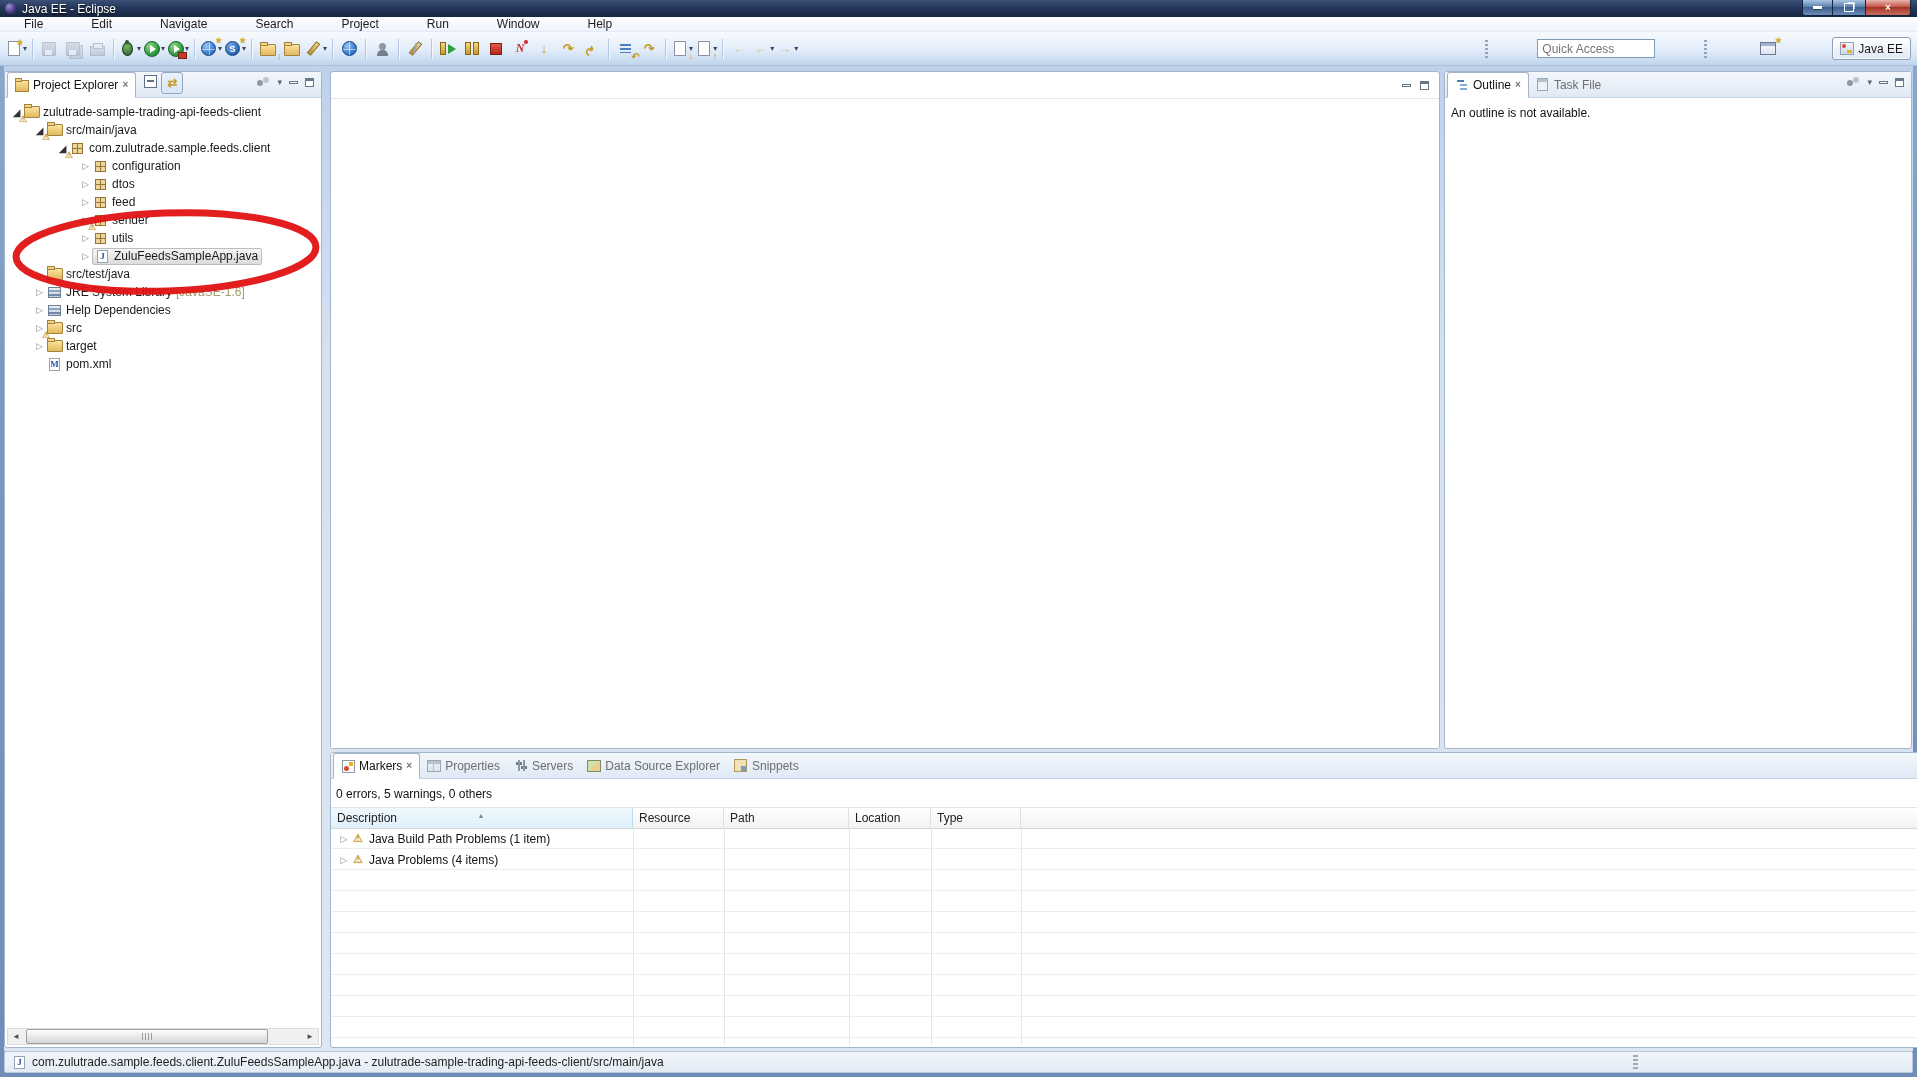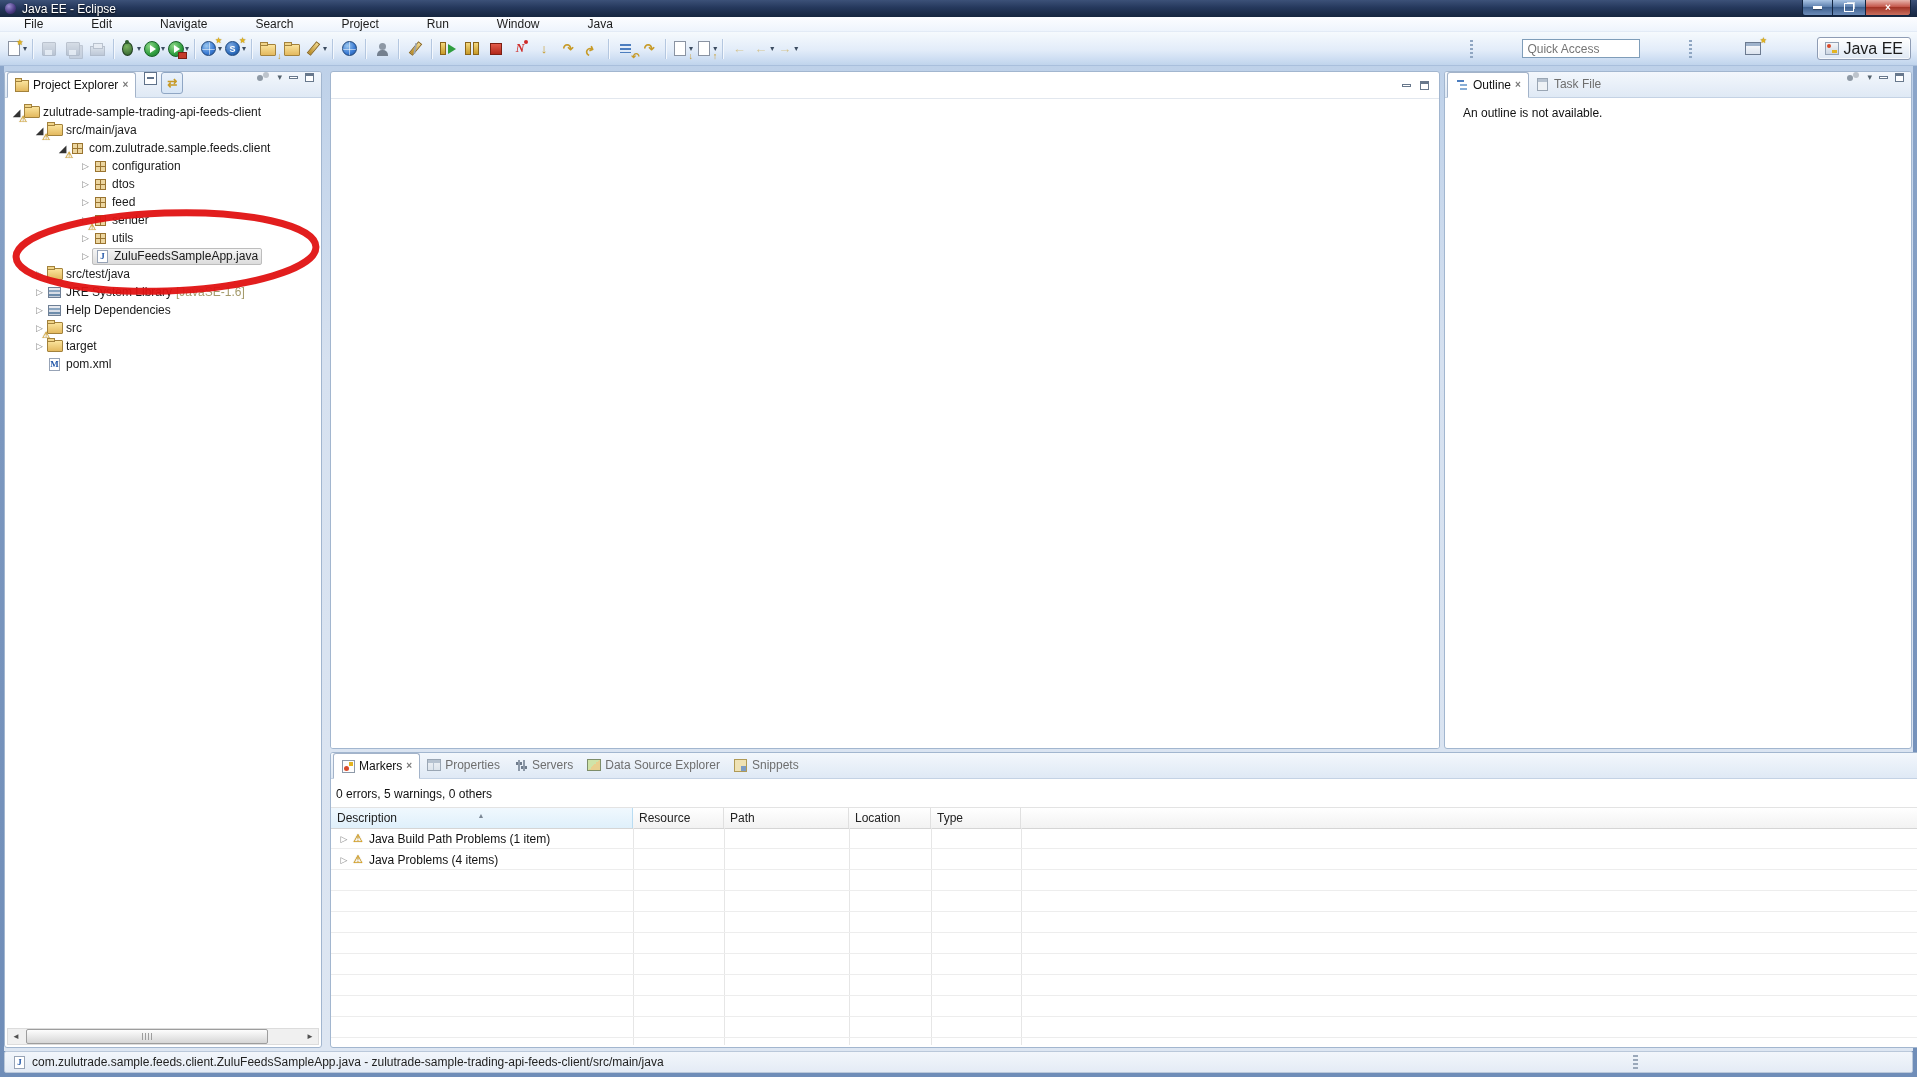--- a/index.html
+++ b/index.html
@@ -73,33 +73,33 @@
   .ov-arrow{position:absolute;right:-6px;bottom:-5px;font-size:10px;color:#c79a27;font-weight:bold;}
   .pg-arrow{position:absolute;right:-5px;bottom:-4px;font-size:9px;color:#c79a27;font-weight:bold;}
   .rot90{transform:rotate(-70deg);display:inline-block;}
   
   .qa-zone{margin-left:auto;display:flex;align-items:center;margin-right:6px;gap:44px;}
   .grip-dots{width:3px;height:18px;margin:0 5px;background:repeating-linear-gradient(180deg,#8fa6c2 0 2px,transparent 2px 4px);}
   .qa-input{width:108px;height:17px;border:1px solid #7f9db9;background:#fff;font:12px "Liberation Sans",sans-serif;color:#333;padding:0 4px;}
   .persp-icon{width:14px;height:11px;border:1px solid #6b7a90;background:linear-gradient(#fdfdfe,#dbe3ee);position:relative;}
   .persp-icon::before{content:"";position:absolute;top:0;left:0;right:0;height:3px;background:#9fb3cc;}
   .jee-btn{display:flex;align-items:center;gap:4px;height:21px;padding:0 7px;margin-left:8px;
-    border:1px solid #8e9cb4;border-radius:3px;background:linear-gradient(#ffffff,#dfe8f4);font-size:16px;color:#1c1c1c;box-shadow:inset 0 0 0 1px #ffffffb0;}
+    border:1px solid #8e9cb4;border-radius:3px;background:linear-gradient(#ffffff,#dfe8f4);font-size:12px;color:#1c1c1c;box-shadow:inset 0 0 0 1px #ffffffb0;}
   .jee-ico{width:12px;height:11px;border:1px solid #94a2b5;background:linear-gradient(#f4f6f9,#cdd6e2);position:relative;}
   .jee-ico::before{content:"";position:absolute;left:1px;top:1px;width:4px;height:4px;border-radius:50%;background:#d94a2a;}
   .jee-ico::after{content:"";position:absolute;right:1px;bottom:1px;width:5px;height:3px;background:#e3b421;}
   
   .bench{position:absolute;left:4px;top:66px;width:1909px;height:985px;
     background:linear-gradient(180deg,#bed1e9,#d6e1f0 30%,#dde6f2);}
   .panel{position:absolute;background:#fff;border:1px solid #a2b6cf;border-radius:3px;box-sizing:border-box;overflow:hidden;}
   #explorer{left:4px;top:71px;width:318px;height:977px;}
   #editor{left:330px;top:71px;width:1110px;height:678px;}
   #outline{left:1444px;top:71px;width:468px;height:678px;}
   #bottom{left:330px;top:752px;width:1796px;height:296px;}
-  .tabrow{height:26px;display:flex;align-items:flex-start;
+  .tabrow{height:26px;display:flex;align-items:center;
     background:linear-gradient(180deg,#f3f7fc,#dfe9f5);border-bottom:1px solid #c4d2e4;box-sizing:border-box;padding-left:2px;}
   .tab{display:flex;align-items:center;gap:4px;height:24px;padding:0 7px;font-size:12px;color:#6e6e6e;border-radius:3px 3px 0 0;}
   .tab.active{background:#fff;border:1px solid #a3b3c9;border-bottom:1px solid #fff;color:#111;margin-bottom:-1px;}
   .tclose{font-size:10px;color:#777;font-weight:bold;line-height:10px;}
   .viewbtns{margin-left:auto;display:flex;align-items:center;gap:7px;padding-right:7px;margin-bottom:5px;}
   .people{width:14px;height:10px;position:relative;}
   .people::before{content:"";position:absolute;left:1px;top:3px;width:6px;height:6px;border-radius:50%;background:#8f9aa6;}
   .people::after{content:"";position:absolute;right:1px;top:0;width:6px;height:6px;border-radius:50%;background:#bdc4cc;}
   .vmenu{font-size:9px;color:#55636f;}
   .mini-bar{width:9px;height:3px;border:1px solid #68788c;box-sizing:border-box;background:#fff;}
@@ -127,21 +127,21 @@
   .selbox{display:flex;align-items:center;background:linear-gradient(#f5f5f5,#dcdcdc);border:1px solid #bdbdbd;border-radius:2px;padding:0 3px 0 1px;height:17px;box-sizing:border-box;}
   .suffix{color:#a49a6a;margin-left:4px;}
   
   .hscroll{position:absolute;left:2px;right:2px;bottom:2px;height:17px;background:#f0f0f0;border:1px solid #dcdcdc;display:flex;align-items:center;box-sizing:border-box;}
   .harr{width:16px;text-align:center;font-size:8px;color:#505050;}
   .hthumb{height:13px;flex:0 0 240px;margin-left:2px;background:linear-gradient(#fdfdfd,#d6d6d6);border:1px solid #9d9d9d;border-radius:2px;display:flex;align-items:center;justify-content:center;}
   .hgrip{width:10px;height:7px;background:repeating-linear-gradient(90deg,#9d9d9d 0 1px,transparent 1px 3px);}
   
   .ed-head{height:26px;border-bottom:1px solid #e2e7ee;display:flex;align-items:center;justify-content:flex-end;gap:9px;padding-right:10px;}
   
-  .out-body{padding:8px 18px;font-size:12px;color:#111;}
+  .out-body{padding:8px 6px;font-size:12px;color:#111;}
   
   .summary{font-size:12px;color:#111;padding:8px 0 0 5px;}
   .mtable{position:absolute;left:0;top:54px;right:0;bottom:2px;}
   .mhead{position:absolute;left:0;top:0;height:20px;right:0;background:linear-gradient(#ffffff,#f2f2f2);border-top:1px solid #e3e3e3;border-bottom:1px solid #d5d5d5;}
   .hcell{position:absolute;top:0;height:20px;line-height:20px;font-size:12px;color:#222;padding-left:6px;box-sizing:border-box;border-right:1px solid #e0e0e0;}
   .hcell.sorted{background:linear-gradient(#f0f8fe,#dff0fb);border-right:1px solid #b9dcf2;}
   .sortarr{position:absolute;top:-2px;left:50%;margin-left:-4px;font-size:7px;color:#7b8794;}
   .mbody{position:absolute;left:0;top:21px;right:0;bottom:0;
     background:repeating-linear-gradient(180deg,transparent 0 20px,#ededed 20px 21px);}
   .vline{position:absolute;top:21px;bottom:0;width:1px;background:#e6e6e6;}
@@ -201,21 +201,21 @@
 </div>
 
 <div class="menubar">
   <span class="menu-item">File</span>
   <span class="menu-item">Edit</span>
   <span class="menu-item">Navigate</span>
   <span class="menu-item">Search</span>
   <span class="menu-item">Project</span>
   <span class="menu-item">Run</span>
   <span class="menu-item">Window</span>
-  <span class="menu-item">Java</span>
+  <span class="menu-item">Help</span>
 </div>
 
 <div class="toolbar">
   <div class="tbtn">
       <span class="tbi">
         <span class="page">
           <span class="star">★</span>
         </span>
       </span>
       <span class="dd">▾</span>

